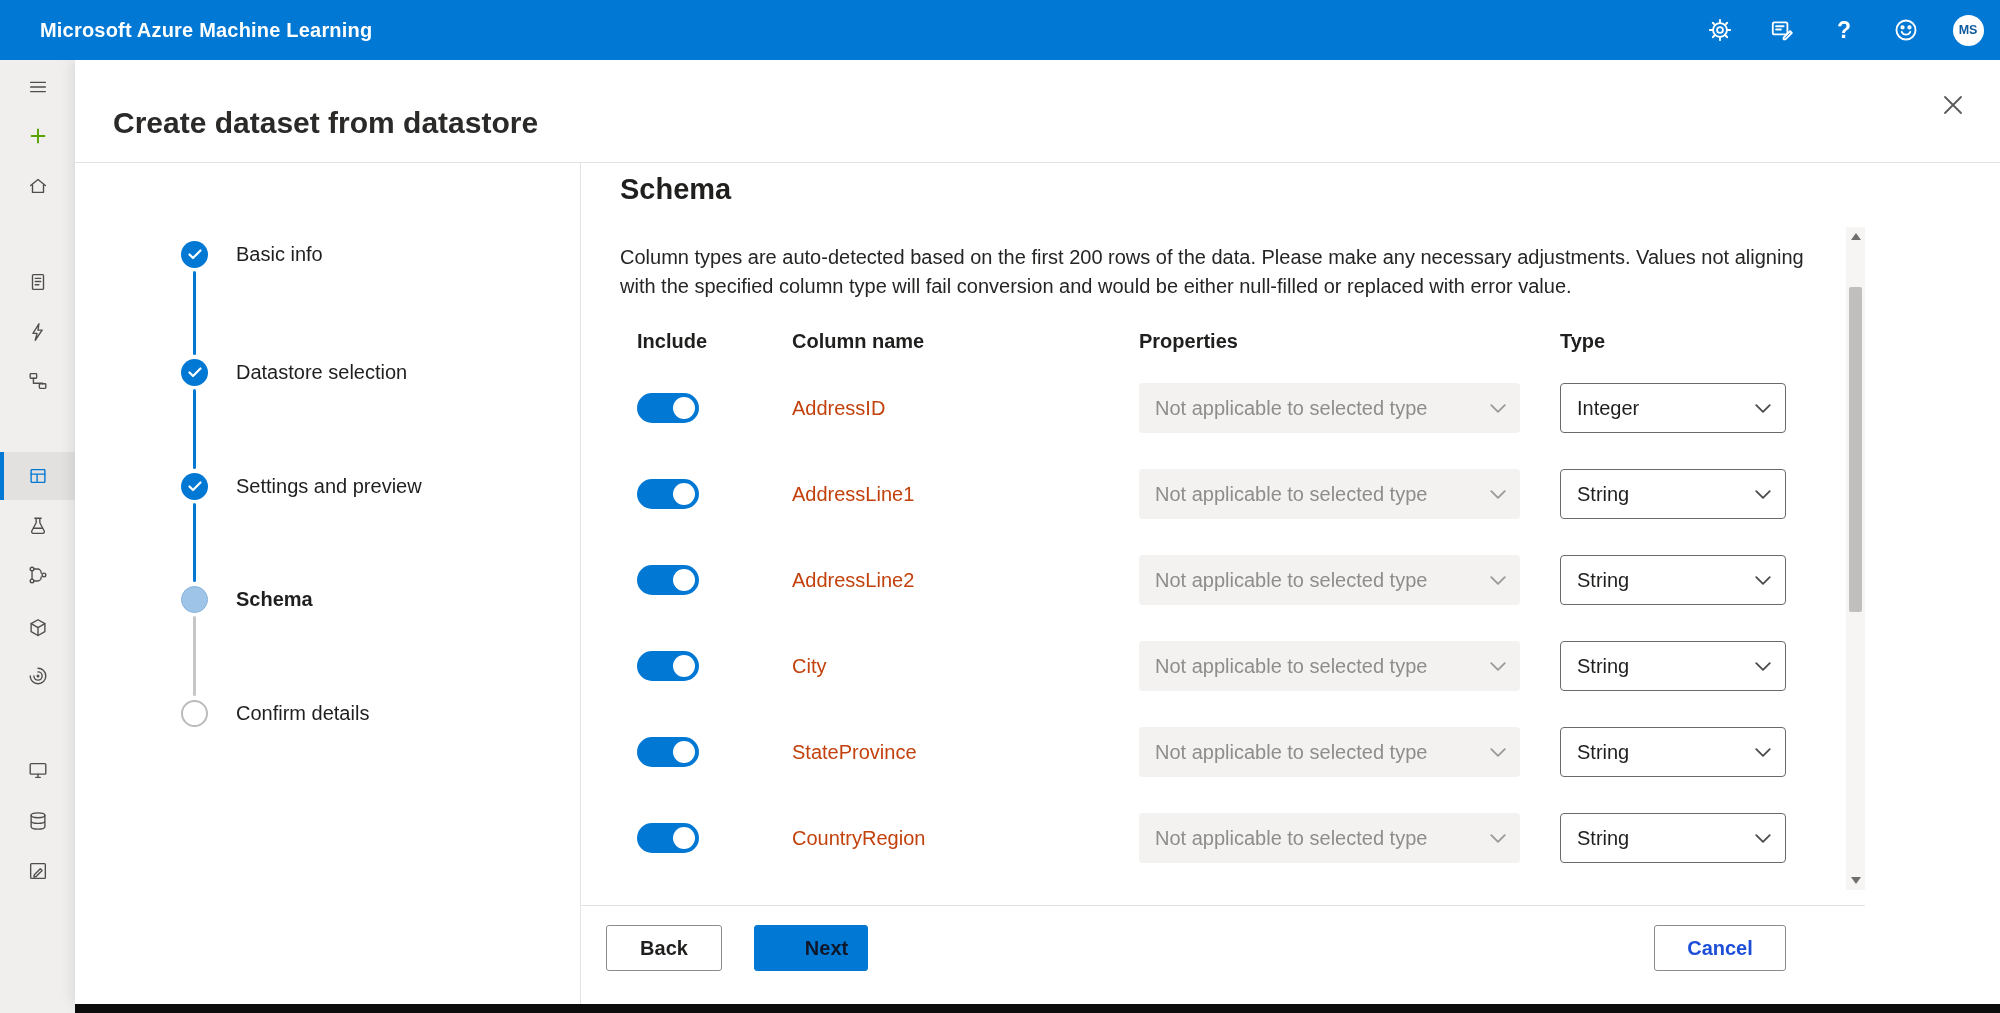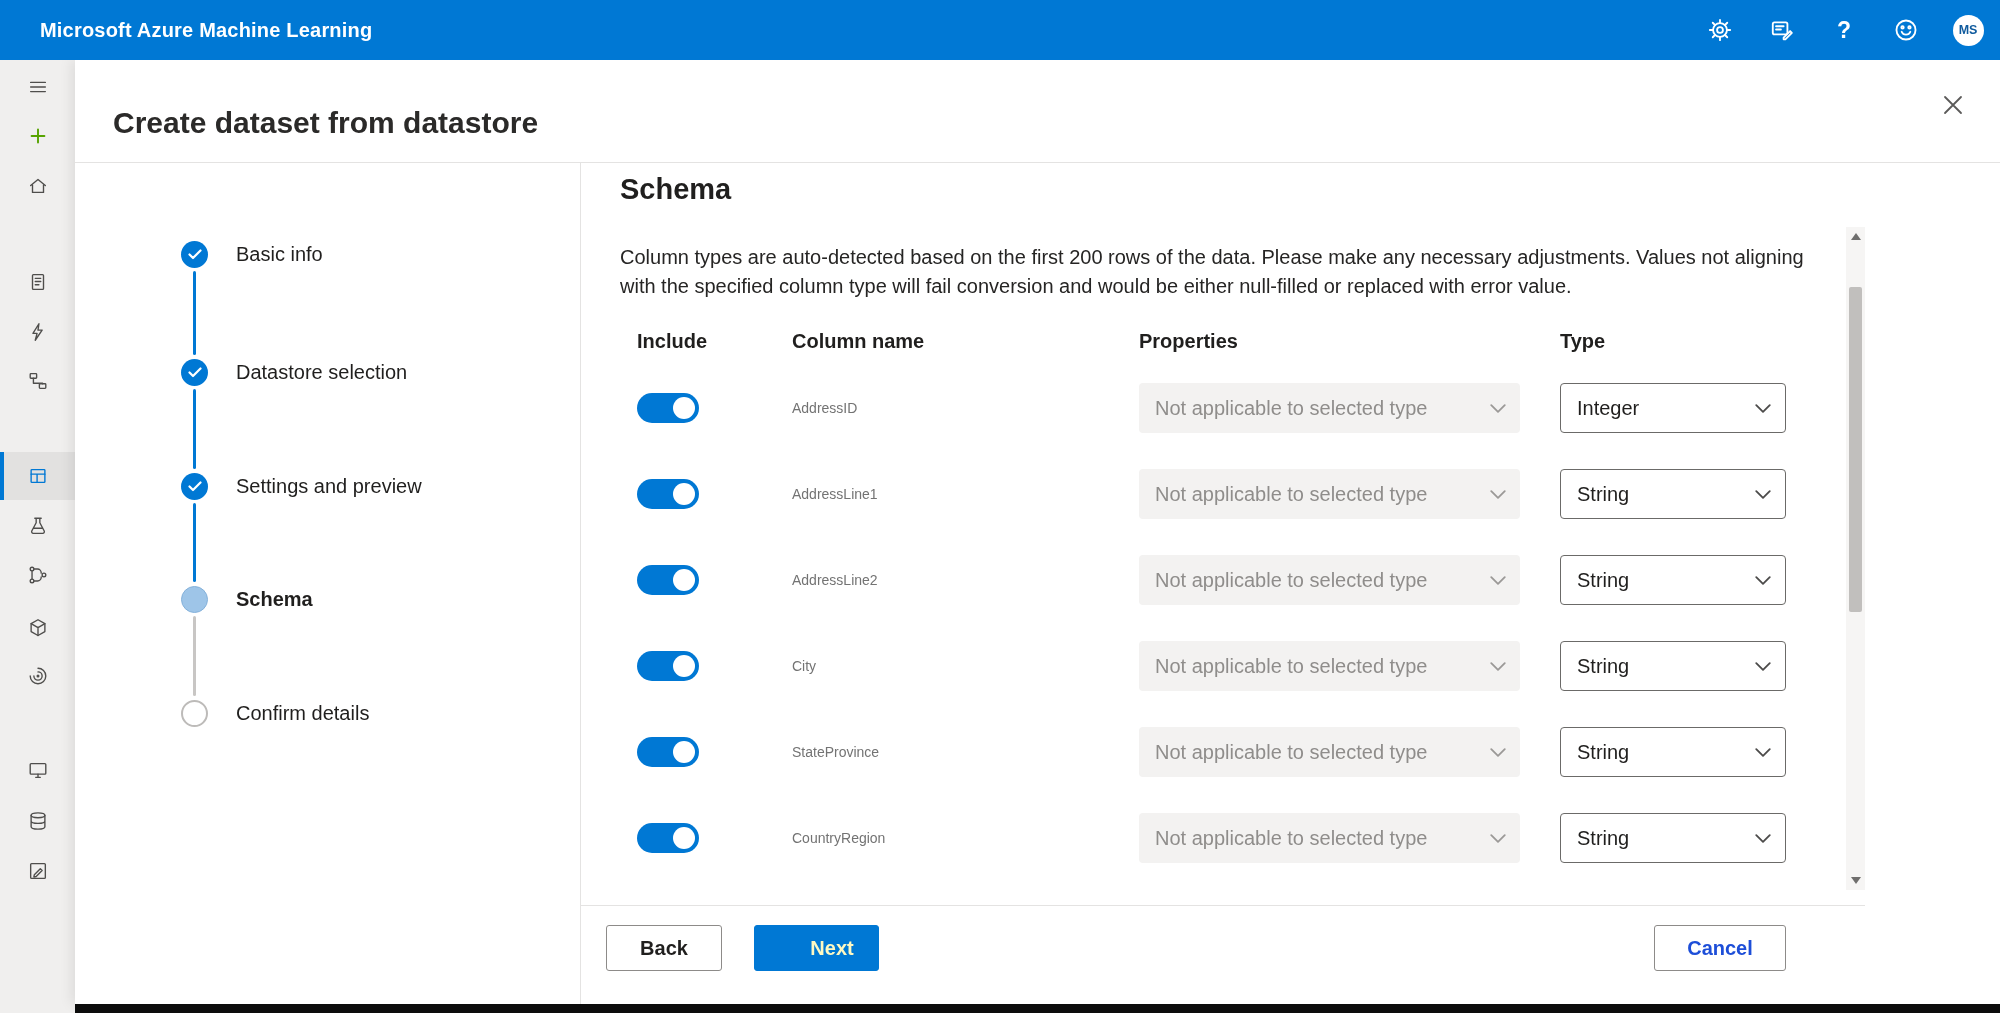--- a/index.html
+++ b/index.html
@@ -52,41 +52,41 @@
   .connector.todo { background:#c8c6c4; }
 
   
   .schema-heading { position:absolute; left:545px; top:113px; margin:0; font-size:29px; font-weight:600; color:#201f1e; }
   .schema-desc { position:absolute; left:545px; top:163px; width:1222px; font-size:20px; line-height:29px; color:#262524; }
 
   .th { position:absolute; top:270px; font-size:20px; font-weight:600; color:#201f1e; }
   .row { position:absolute; left:0; width:1790px; height:86px; }
   .toggle { position:absolute; left:562px; top:28px; width:62px; height:30px; border-radius:15px; background:#0078d4; cursor:pointer; }
   .knob { position:absolute; top:4px; right:4px; width:22px; height:22px; border-radius:50%; background:#fff; }
-  .col-name { position:absolute; left:717px; top:0; height:86px; line-height:86px; font-size:14px; color:#737373; }
+  .col-name { position:absolute; left:717px; top:0; height:86px; line-height:86px; font-size:20px; color:#c2410c; }
   .dd { position:absolute; top:18px; height:50px; display:flex; align-items:center; justify-content:space-between; padding:0 14px 0 16px; border-radius:4px; font-size:20px; }
   .dd-disabled { left:1064px; width:381px; background:#f3f2f1; color:#8f8d8b; }
   .dd-type { left:1485px; width:226px; background:#fff; border:1.5px solid #6b6a68; color:#201f1e; cursor:pointer; }
   .chev { flex:0 0 auto; margin-left:10px; }
   .chev path { stroke:#9b9997; fill:none; stroke-width:1.6; stroke-linecap:round; stroke-linejoin:round; }
   .chev-dark path { stroke:#4c4b4a; }
 
   
   .scrollbar { position:absolute; left:1771px; top:167px; width:19px; height:663px; background:#f6f5f4; }
   .sb-btn { position:absolute; left:0; width:19px; height:19px; display:flex; align-items:center; justify-content:center; cursor:pointer; }
   .sb-up { top:0; } .sb-down { bottom:0; }
   .sb-up::after { content:""; border-left:5px solid transparent; border-right:5px solid transparent; border-bottom:7px solid #6f6e6d; }
   .sb-down::after { content:""; border-left:5px solid transparent; border-right:5px solid transparent; border-top:7px solid #6f6e6d; }
   .sb-thumb { position:absolute; left:3px; width:13px; top:60px; height:325px; background:#c1bfbd; border-radius:2px; cursor:pointer; }
 
   
   .footer-divider { position:absolute; left:506px; top:845px; width:1284px; height:1px; background:#e4e3e2; }
   .btn { position:absolute; top:865px; height:46px; border-radius:3px; font-size:20px; font-weight:600; display:flex; align-items:center; justify-content:center; cursor:pointer; font-family:inherit; }
   .btn-back { left:531px; width:116px; background:#fff; border:1.5px solid #8d8b89; color:#201f1e; }
-  .btn-next { left:679px; width:125px; background:#0078d4; border:1.5px solid #0078d4; color:#fef9c3;padding-left:37px; }
+  .btn-next { left:679px; width:114px; background:#0078d4; border:1.5px solid #0078d4; color:#0f172a;padding-left:37px; }
   .btn-cancel { left:1579px; width:132px; background:#fff; border:1.5px solid #8d8b89; color:#1d4ed8; }
 
   .bottom-strip { position:absolute; left:75px; top:1004px; width:1925px; height:9px; background:#0c0c0c; z-index:25; }
 </style>
 </head>
 <body>
 
 <div class="screen">
 
   <header class="topbar">

